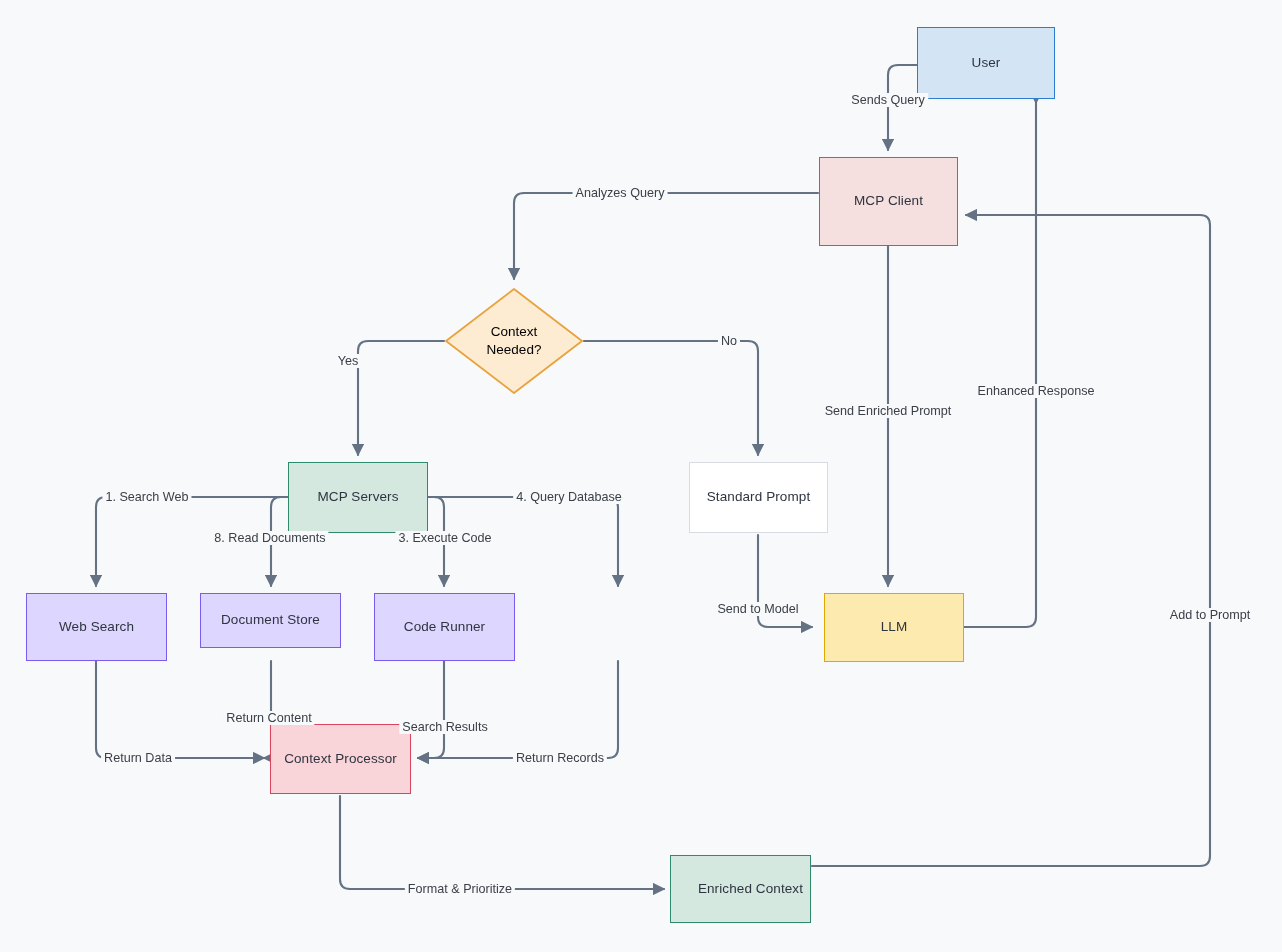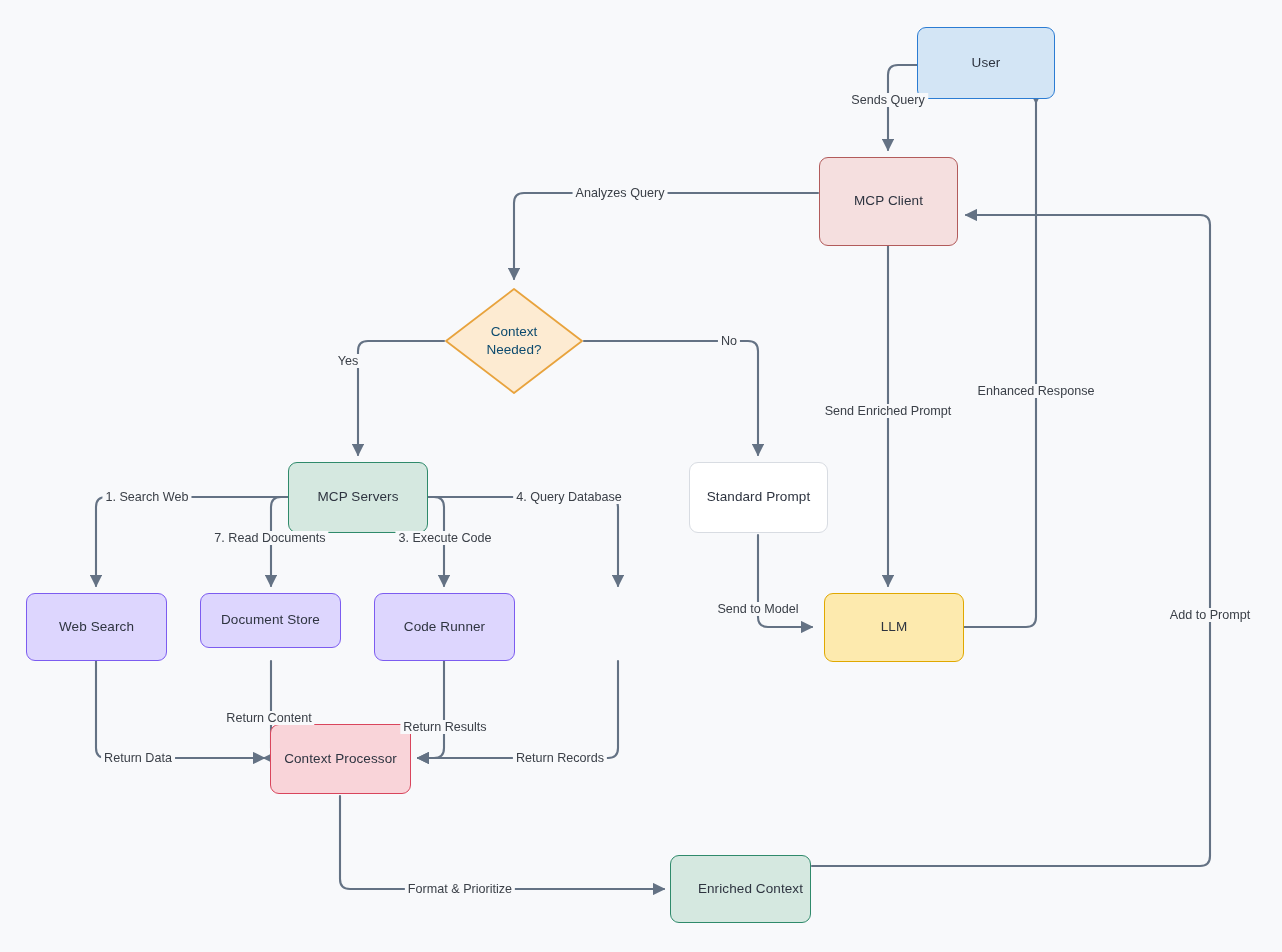--- a/index.html
+++ b/index.html
@@ -23,21 +23,21 @@
     pointer-events: none;
   }
   .node {
     position: absolute;
     box-sizing: border-box;
     display: flex;
     align-items: center;
     justify-content: center;
     font-size: 13.5px;
     color: #2e3440;
-    border-radius: 9px;
+    border-radius: 0;
     border-width: 1.6px;
     border-style: solid;
     line-height: 1.35;
     z-index: 2;
     letter-spacing: 0.1px;
   }
   .diamond-wrap {
     position: absolute;
     z-index: 2;
   }
@@ -45,21 +45,21 @@
   .diamond-label {
     position: absolute;
     left: 0; top: 0;
     width: 100%;
     height: 100%;
     display: flex;
     flex-direction: column;
     align-items: center;
     justify-content: center;
     font-size: 13.5px;
-    color: #0c4a6e;
+    color: #000000;
     line-height: 1.35;
     text-align: center;
     font-family: "Liberation Sans", sans-serif;
   }
   .edge-label {
     position: absolute;
     font-size: 12.6px;
     color: #3b4048;
     background: #f8f9fb;
     padding: 0 3px;
@@ -183,31 +183,31 @@
   <div class="edge-label" style="left:888px; top:100px;">Sends Query</div>
 
   <div class="edge-label" style="left:620px; top:193px;">Analyzes Query</div>
 
   <div class="edge-label" style="left:348px; top:361px;">Yes</div>
 
   <div class="edge-label" style="left:729px; top:341px;">No</div>
 
   <div class="edge-label" style="left:147px; top:497px;">1. Search Web</div>
 
-  <div class="edge-label" style="left:270px; top:538px;">7. Read Documents</div>
+  <div class="edge-label" style="left:270px; top:538px;">8. Read Documents</div>
 
   <div class="edge-label" style="left:445px; top:538px;">3. Execute Code</div>
 
   <div class="edge-label" style="left:569px; top:497px;">4. Query Database</div>
 
   <div class="edge-label" style="left:138px; top:758px;">Return Data</div>
 
   <div class="edge-label" style="left:269px; top:718px;">Return Content</div>
 
-  <div class="edge-label" style="left:445px; top:727px;">Return Results</div>
+  <div class="edge-label" style="left:445px; top:727px;">Search Results</div>
 
   <div class="edge-label" style="left:560px; top:758px;">Return Records</div>
 
   <div class="edge-label" style="left:460px; top:889px;">Format &amp; Prioritize</div>
 
   <div class="edge-label" style="left:1210px; top:615px;">Add to Prompt</div>
 
   <div class="edge-label" style="left:888px; top:411px;">Send Enriched Prompt</div>
 
   <div class="edge-label" style="left:758px; top:609px;">Send to Model</div>

